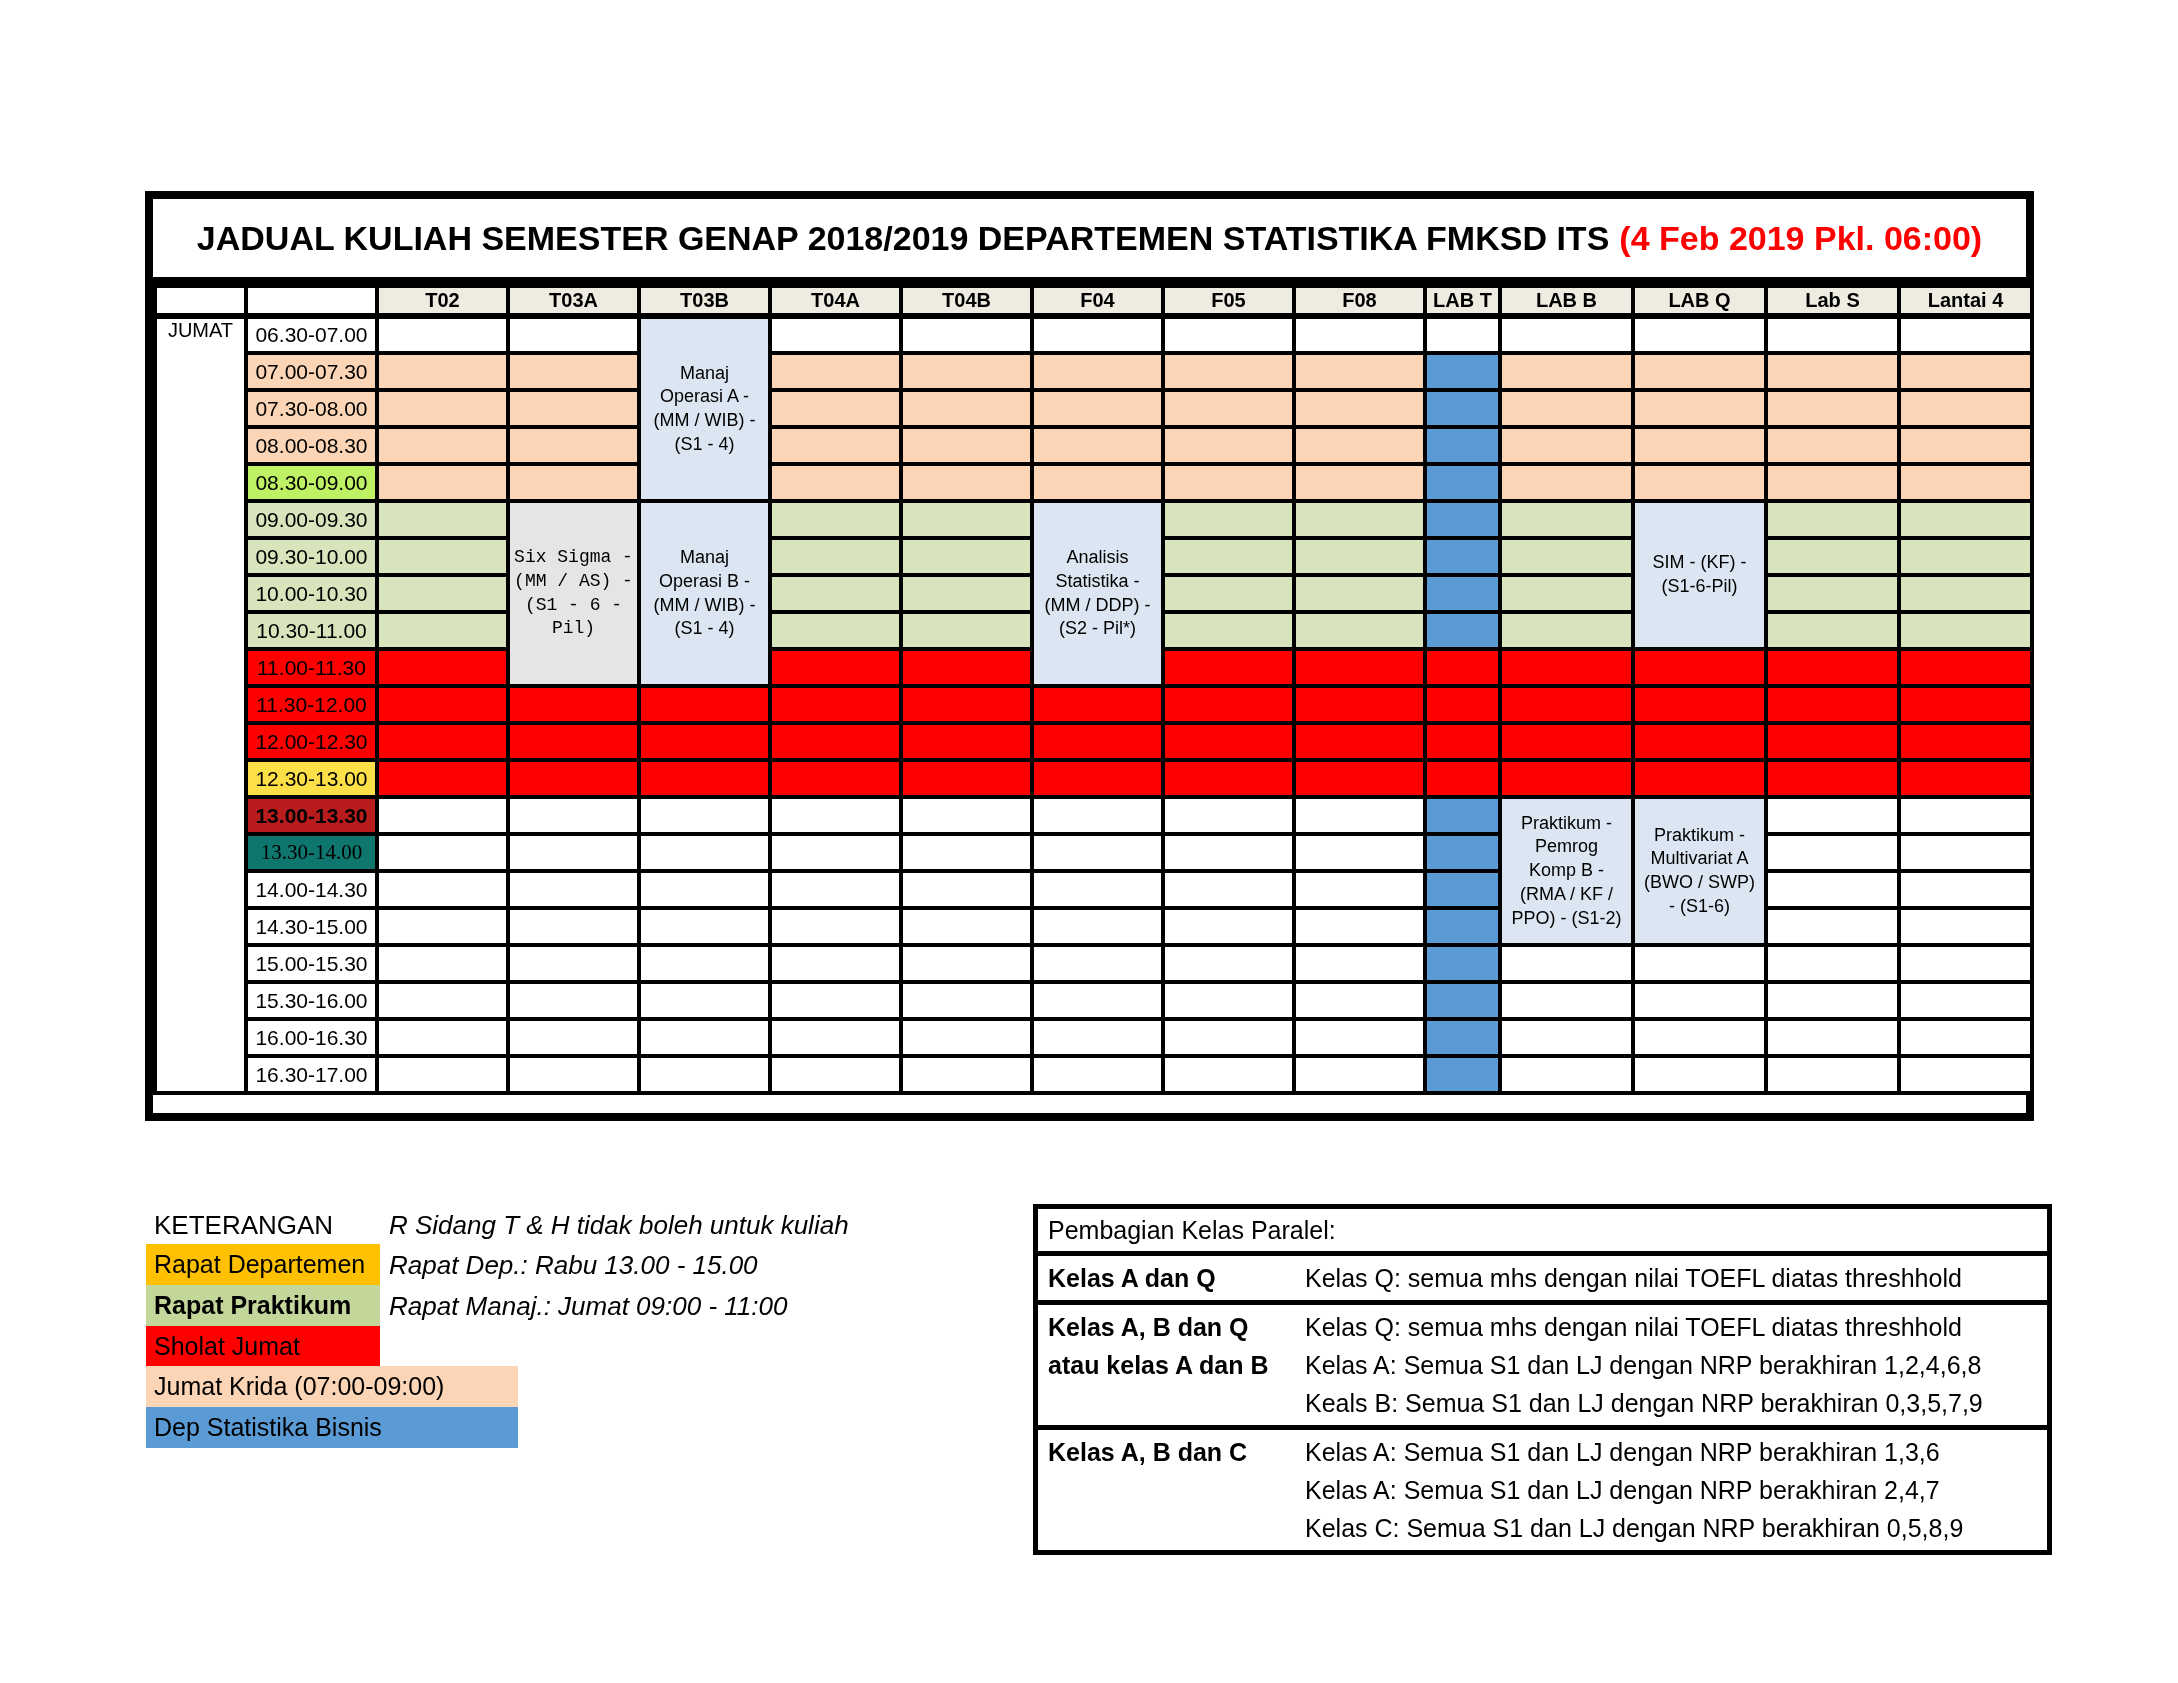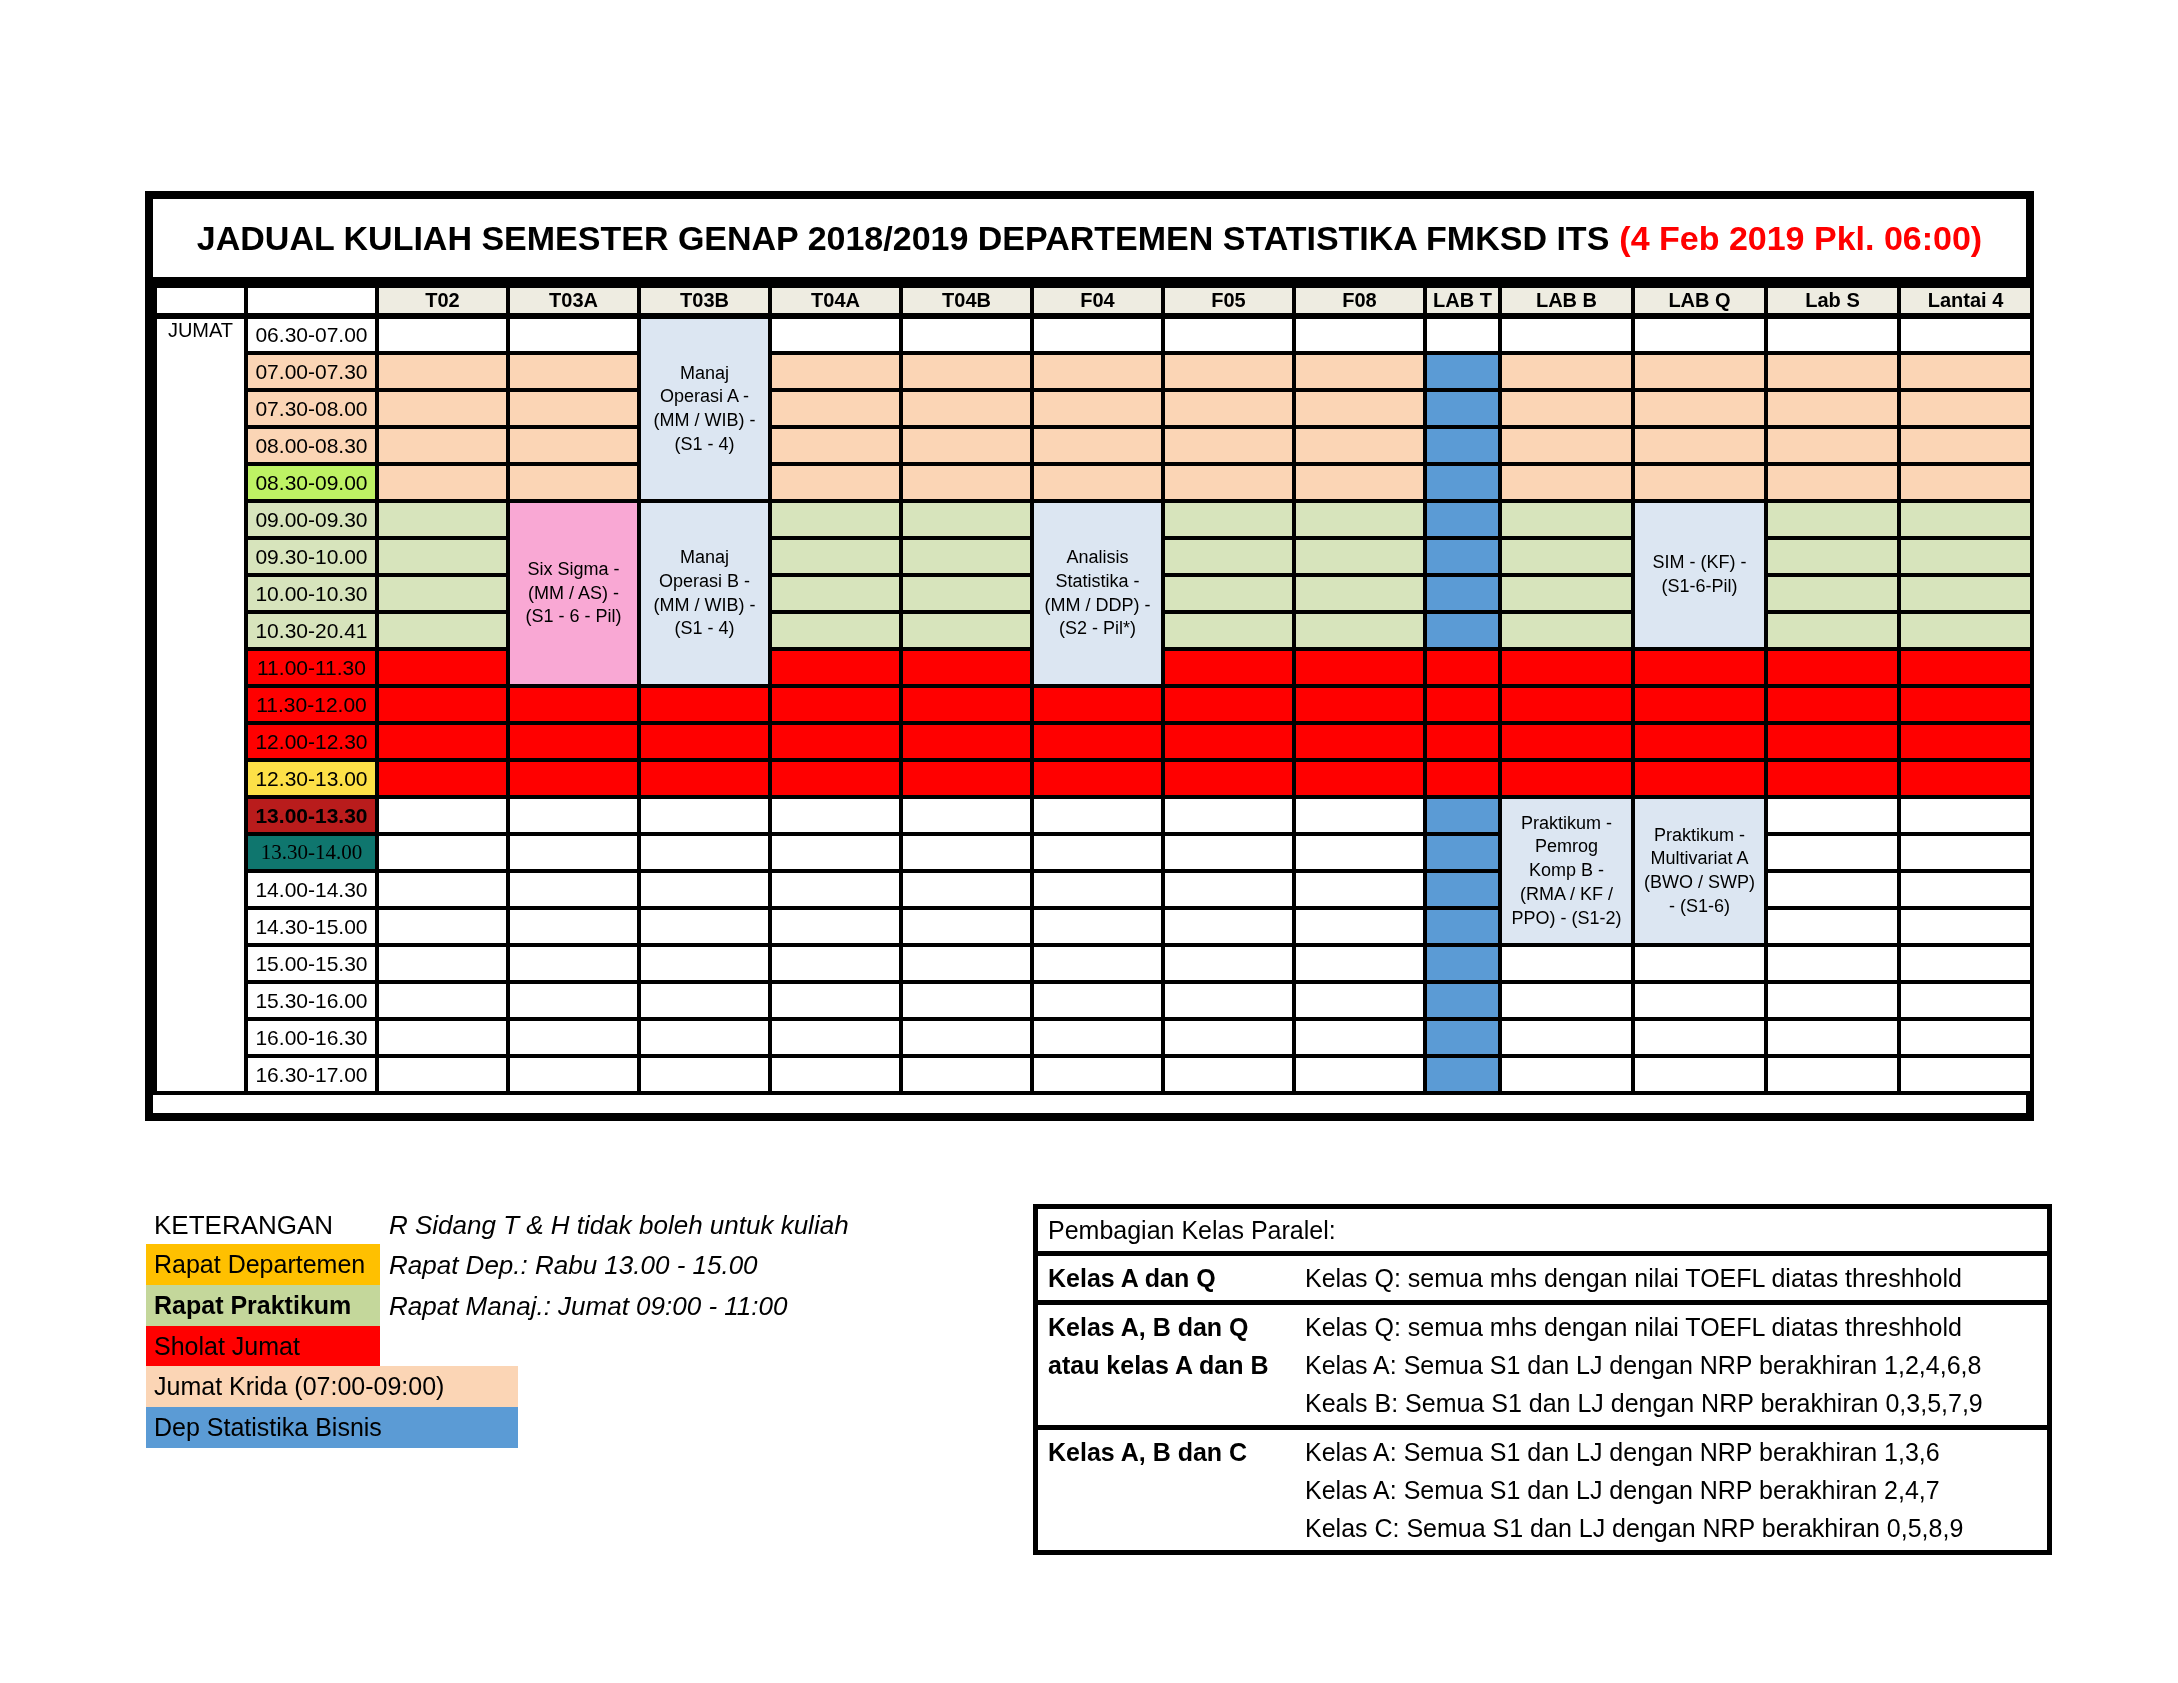--- a/index.html
+++ b/index.html
@@ -184,21 +184,21 @@
           <td style="background: rgb(251, 213, 181);"></td>
           <td style="background: rgb(91, 155, 213);"></td>
           <td style="background: rgb(251, 213, 181);"></td>
           <td style="background: rgb(251, 213, 181);"></td>
           <td style="background: rgb(251, 213, 181);"></td>
           <td style="background: rgb(251, 213, 181);"></td>
         </tr>
         <tr>
           <td class="time-cell" style="background: rgb(215, 228, 188);">09.00-09.30</td>
           <td style="background: rgb(215, 228, 188);"></td>
-          <td class="course-cell" rowspan="5" style="background: #f9a8d4;">Six Sigma -
+          <td class="course-cell" rowspan="5" style="background: #e5e5e5; font-family: Liberation Mono, monospace;">Six Sigma -
 (MM / AS) -
 (S1 - 6 - Pil)</td>
           <td class="course-cell" rowspan="5" style="background: rgb(220, 230, 242);">Manaj
 Operasi B -
 (MM / WIB) -
 (S1 - 4)</td>
           <td style="background: rgb(215, 228, 188);"></td>
           <td style="background: rgb(215, 228, 188);"></td>
           <td class="course-cell" rowspan="5" style="background: rgb(220, 230, 242);">Analisis
 Statistika -
@@ -231,21 +231,21 @@
           <td style="background: rgb(215, 228, 188);"></td>
           <td style="background: rgb(215, 228, 188);"></td>
           <td style="background: rgb(215, 228, 188);"></td>
           <td style="background: rgb(215, 228, 188);"></td>
           <td style="background: rgb(91, 155, 213);"></td>
           <td style="background: rgb(215, 228, 188);"></td>
           <td style="background: rgb(215, 228, 188);"></td>
           <td style="background: rgb(215, 228, 188);"></td>
         </tr>
         <tr>
-          <td class="time-cell" style="background: rgb(215, 228, 188);">10.30-20.41</td>
+          <td class="time-cell" style="background: rgb(215, 228, 188);">10.30-11.00</td>
           <td style="background: rgb(215, 228, 188);"></td>
           <td style="background: rgb(215, 228, 188);"></td>
           <td style="background: rgb(215, 228, 188);"></td>
           <td style="background: rgb(215, 228, 188);"></td>
           <td style="background: rgb(215, 228, 188);"></td>
           <td style="background: rgb(91, 155, 213);"></td>
           <td style="background: rgb(215, 228, 188);"></td>
           <td style="background: rgb(215, 228, 188);"></td>
           <td style="background: rgb(215, 228, 188);"></td>
         </tr>

